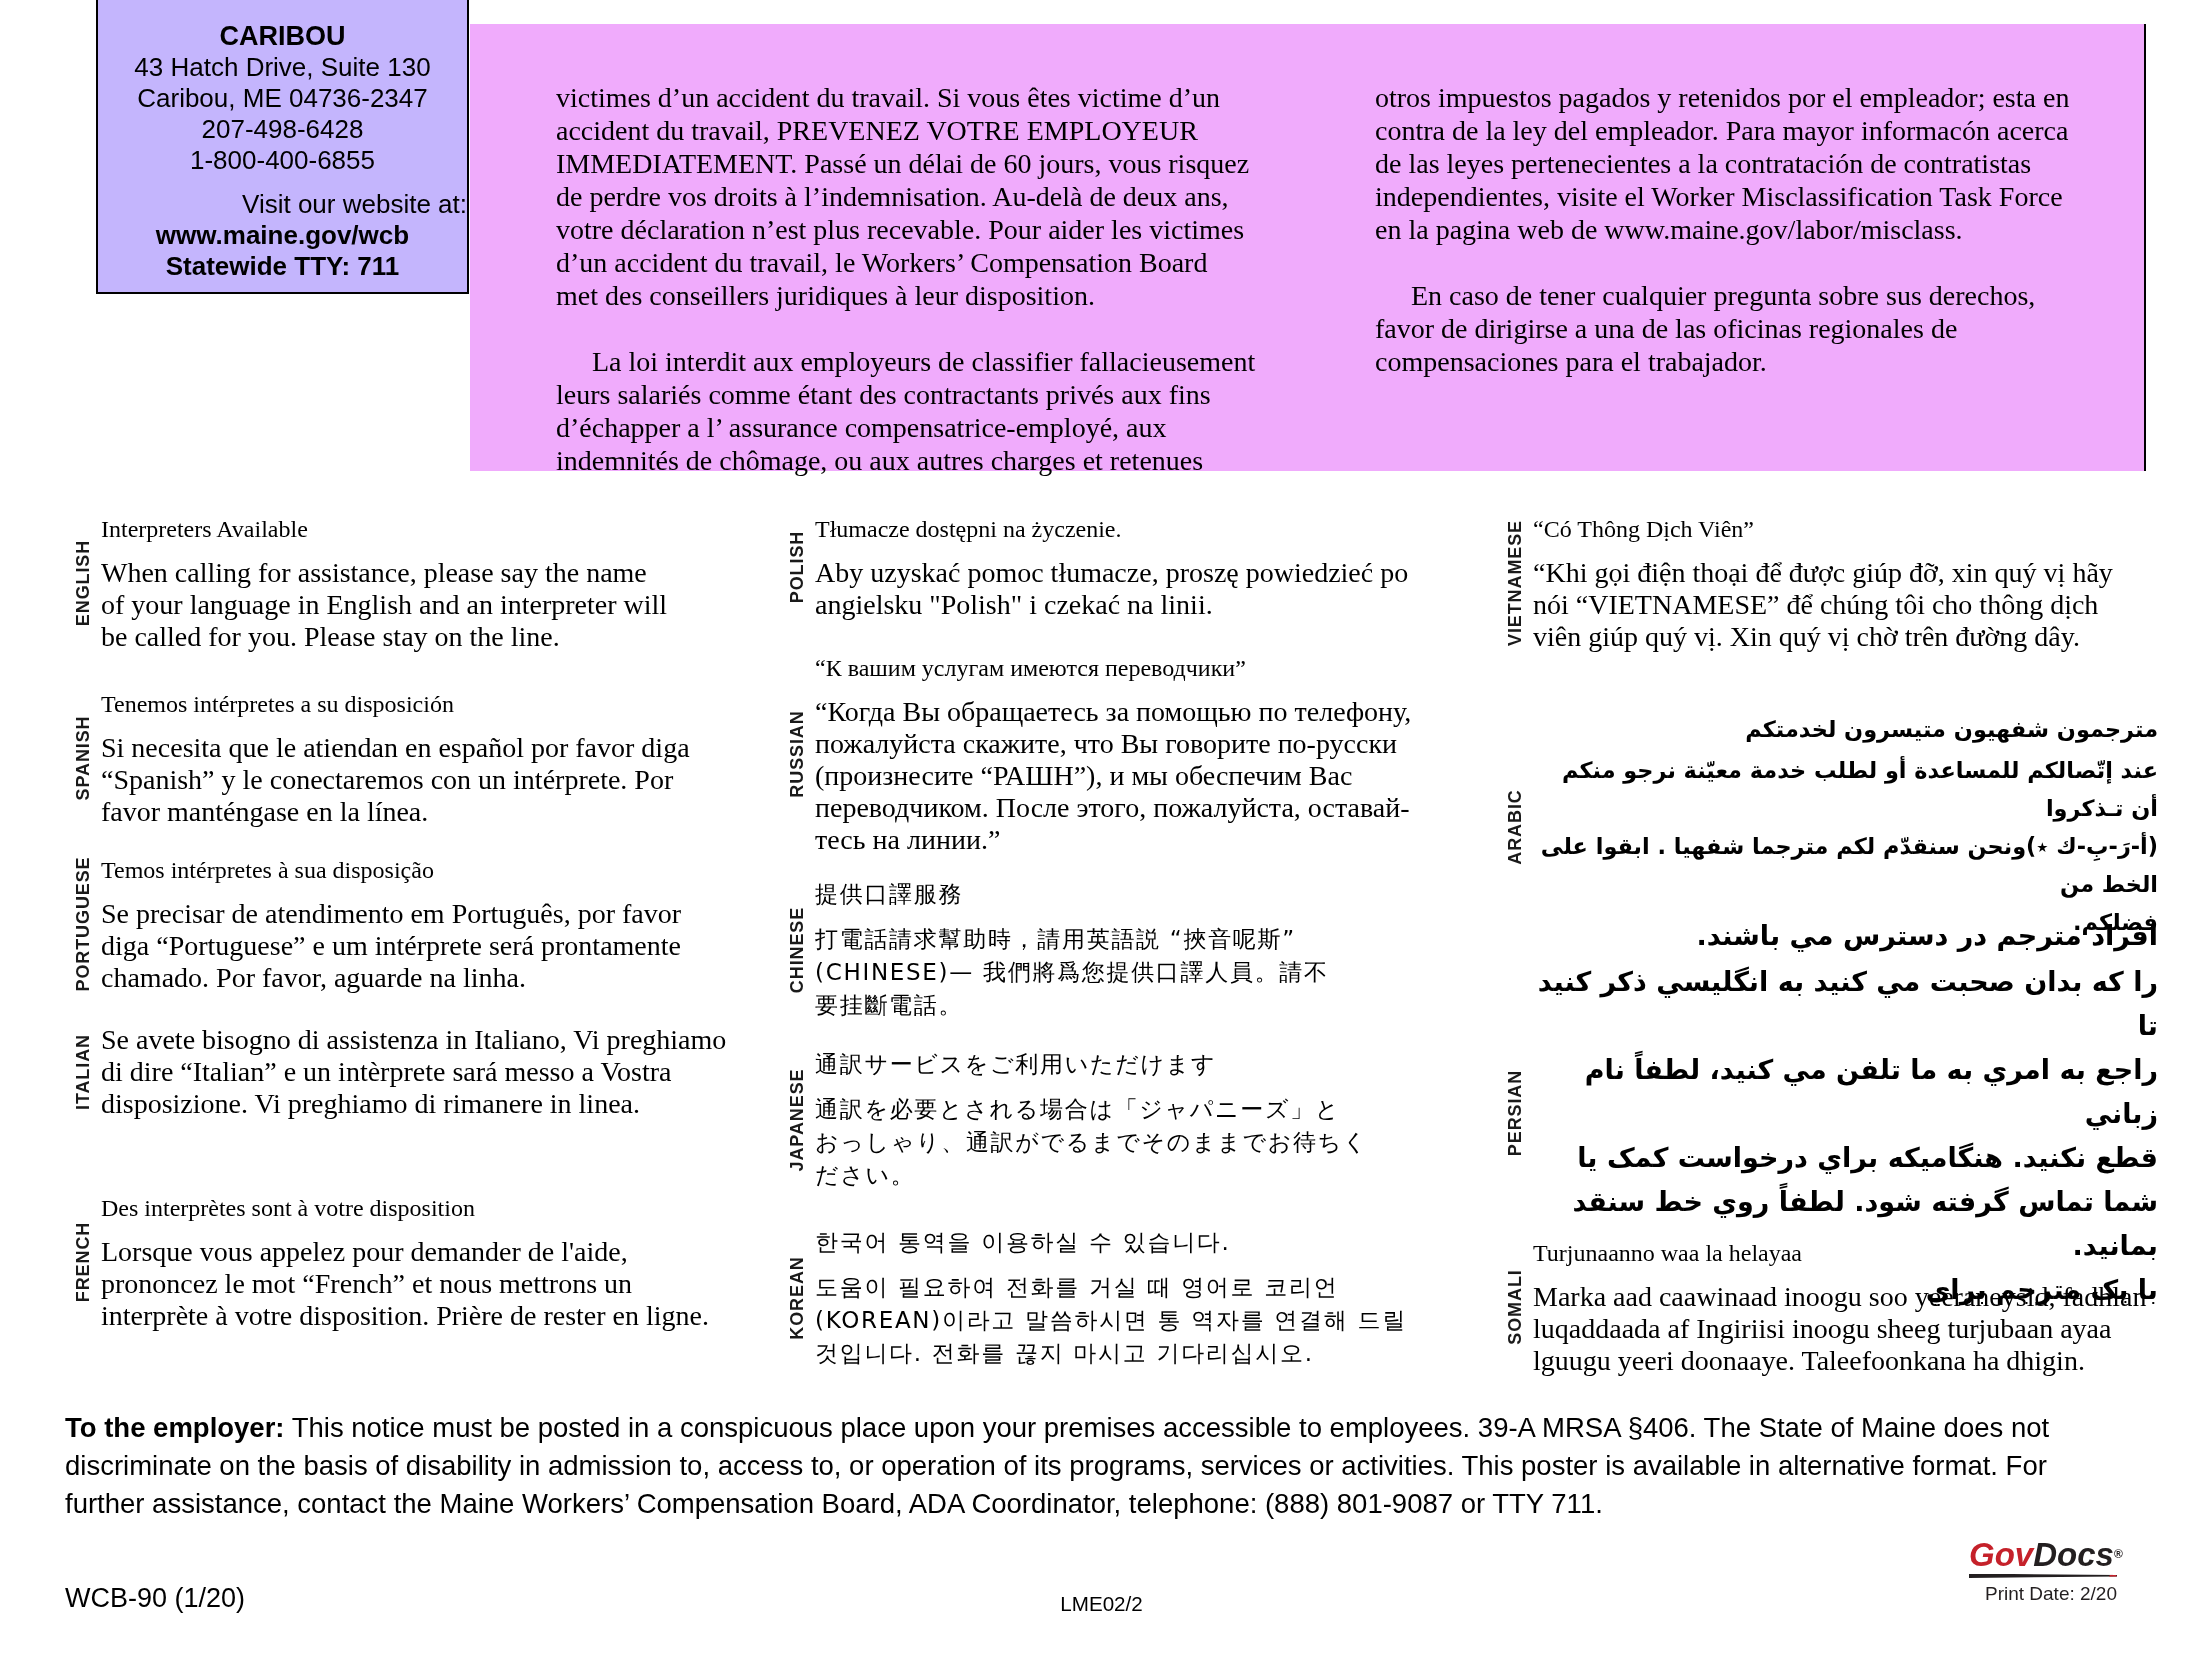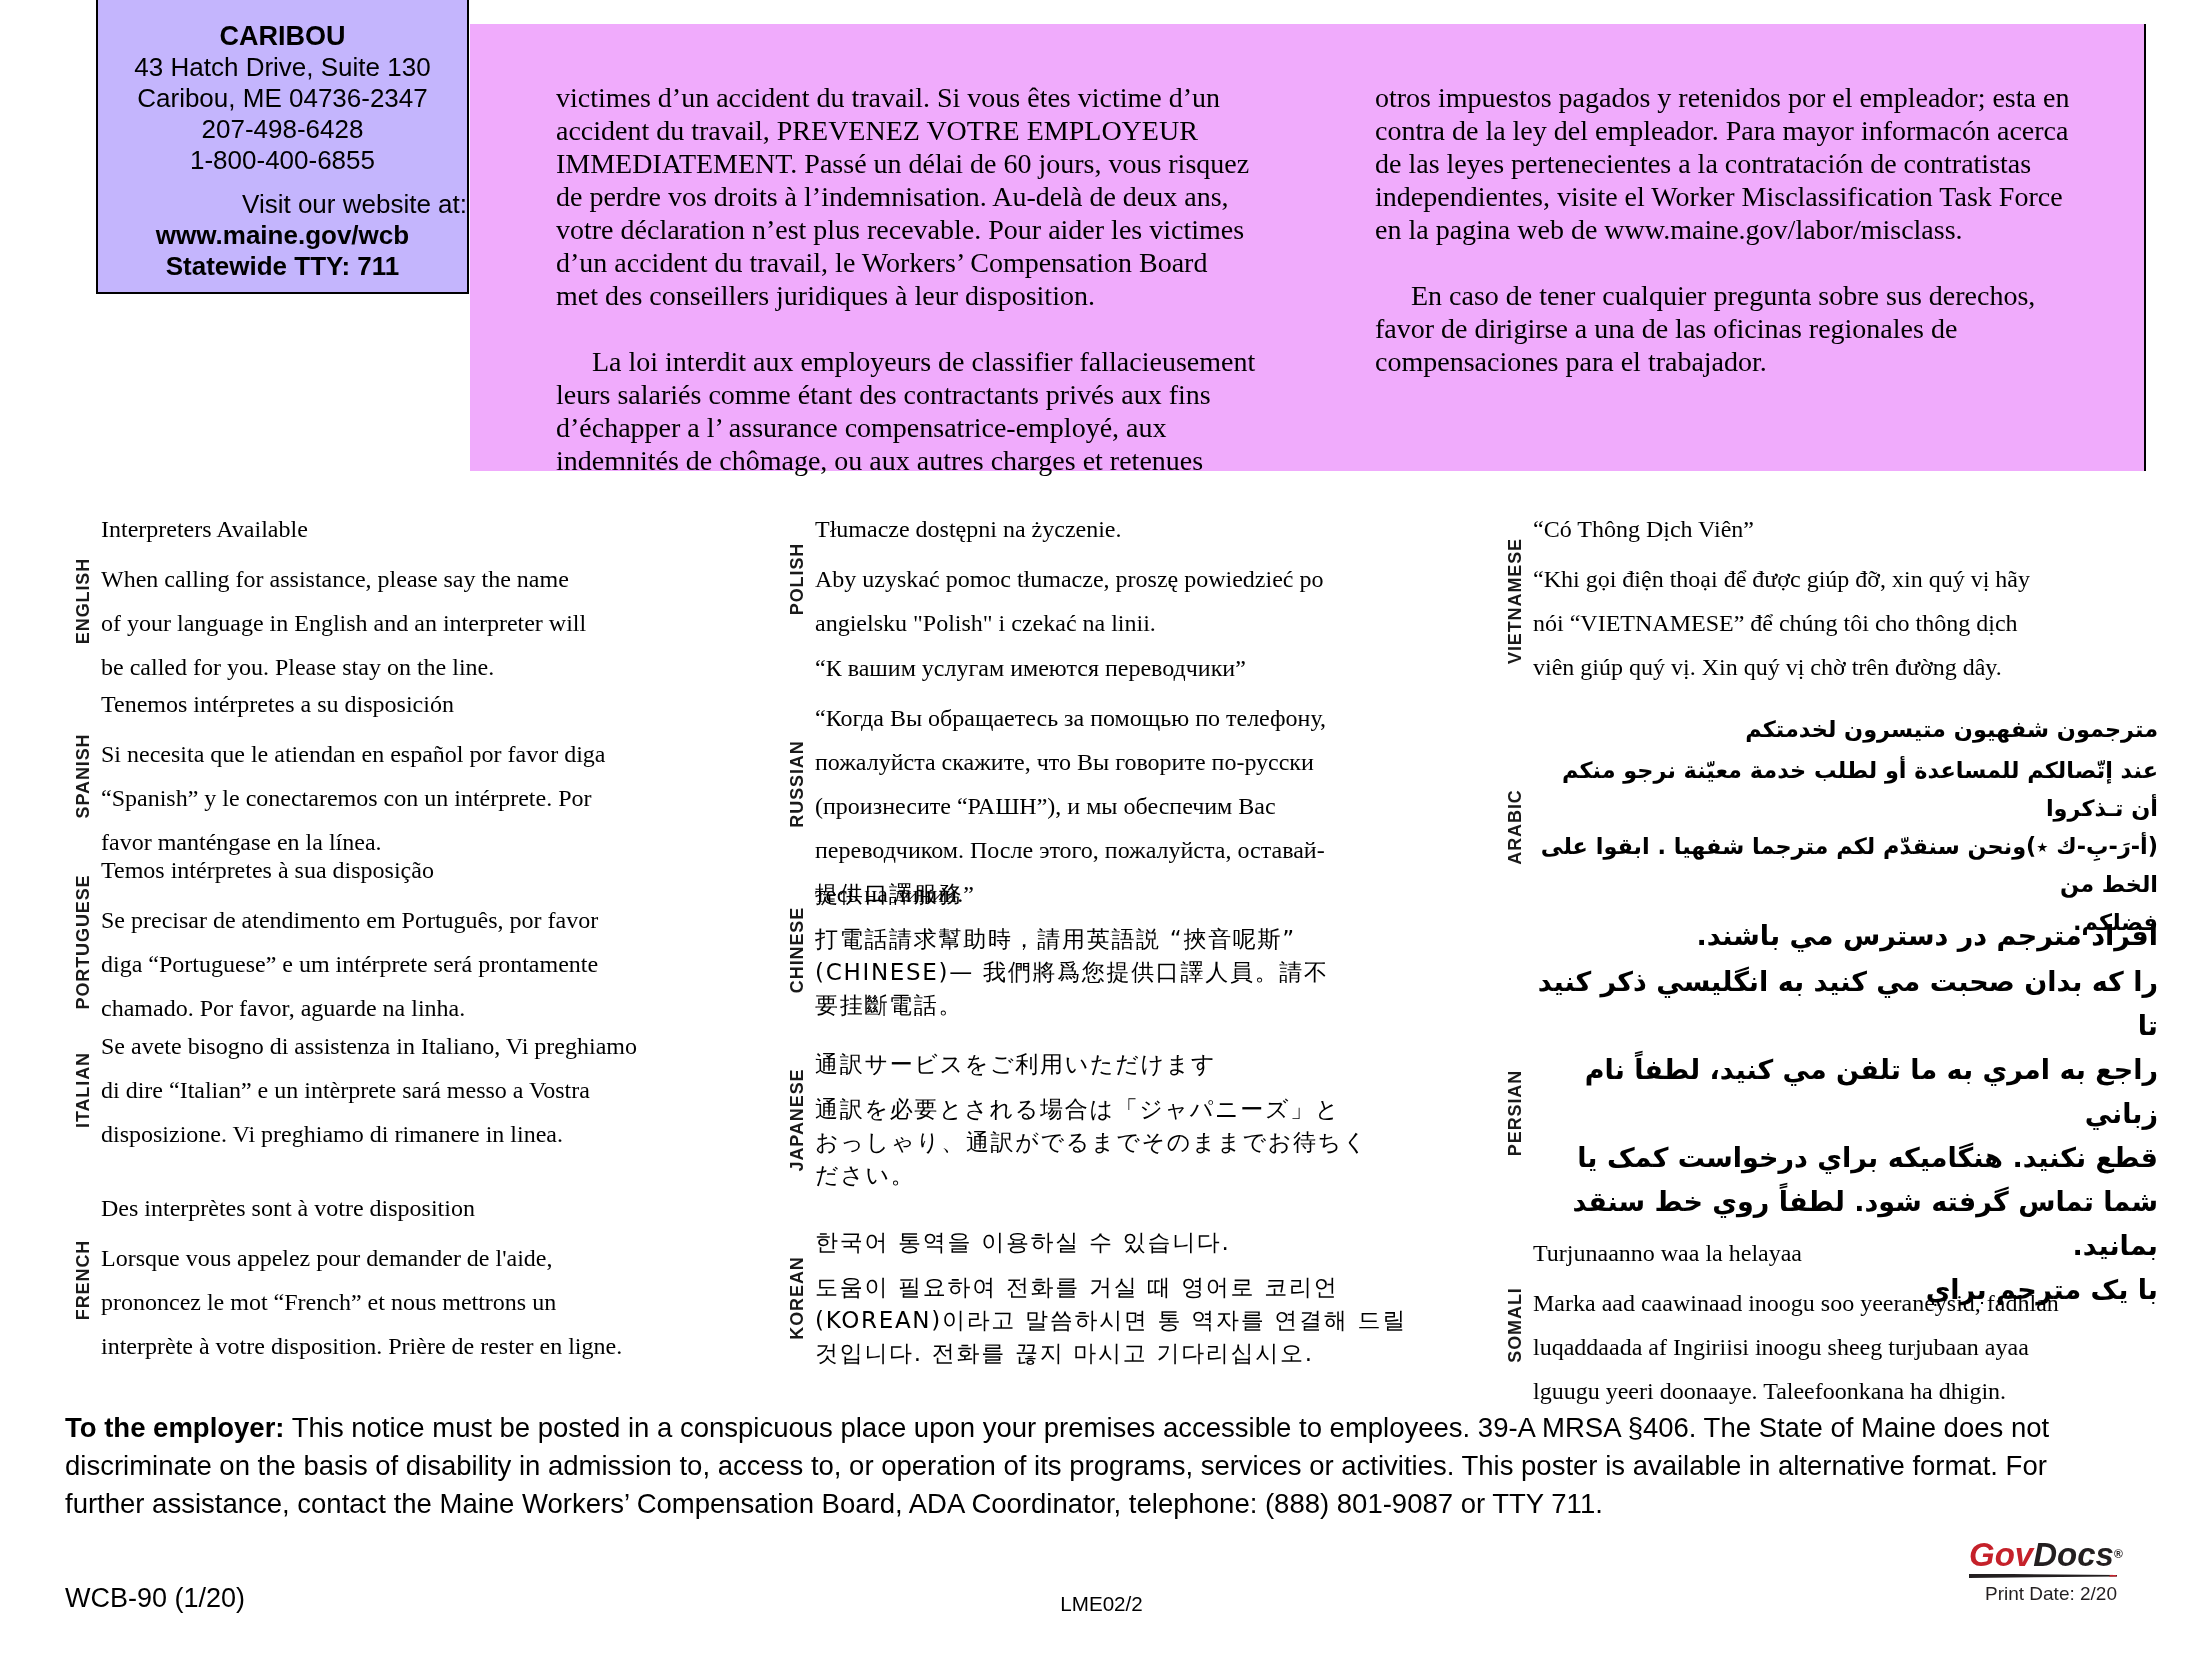--- a/index.html
+++ b/index.html
@@ -26,21 +26,21 @@
 
   
   .lang-block{position:absolute;display:flex;}
   .lang-label{position:relative;width:36px;flex:0 0 36px;}
   .lang-label span{position:absolute;left:50%;top:50%;
                    transform:translate(-50%,-50%) rotate(-90deg);
                    white-space:nowrap;font-family:"Liberation Sans", sans-serif;
                    font-weight:bold;font-size:18px;letter-spacing:0.9px;color:#1a1a1a;}
   .lang-content{flex:1 1 auto;}
   .lang-title{font-size:24px;line-height:32px;margin-bottom:12px;white-space:pre-line;}
-  .lang-body{font-size:24px;line-height:44px;white-space:pre-line;}
+  .lang-body{font-size:28px;line-height:32px;white-space:pre-line;}
 
   .c1{left:65px;width:688px;}
   .c2{left:779px;width:688px;}
   .c3{left:1497px;width:661px;}
 
   .b-english{top:513px;}   .b-spanish{top:688px;}  .b-portuguese{top:854px;}
   .b-italian{top:1024px;}  .b-french{top:1192px;}
   .b-polish{top:513px;}    .b-russian{top:652px;}  .b-chinese{top:878px;}
   .b-japanese{top:1048px;} .b-korean{top:1226px;}
   .b-vietnamese{top:513px;}.b-arabic{top:712px;}   .b-persian{top:914px;}

